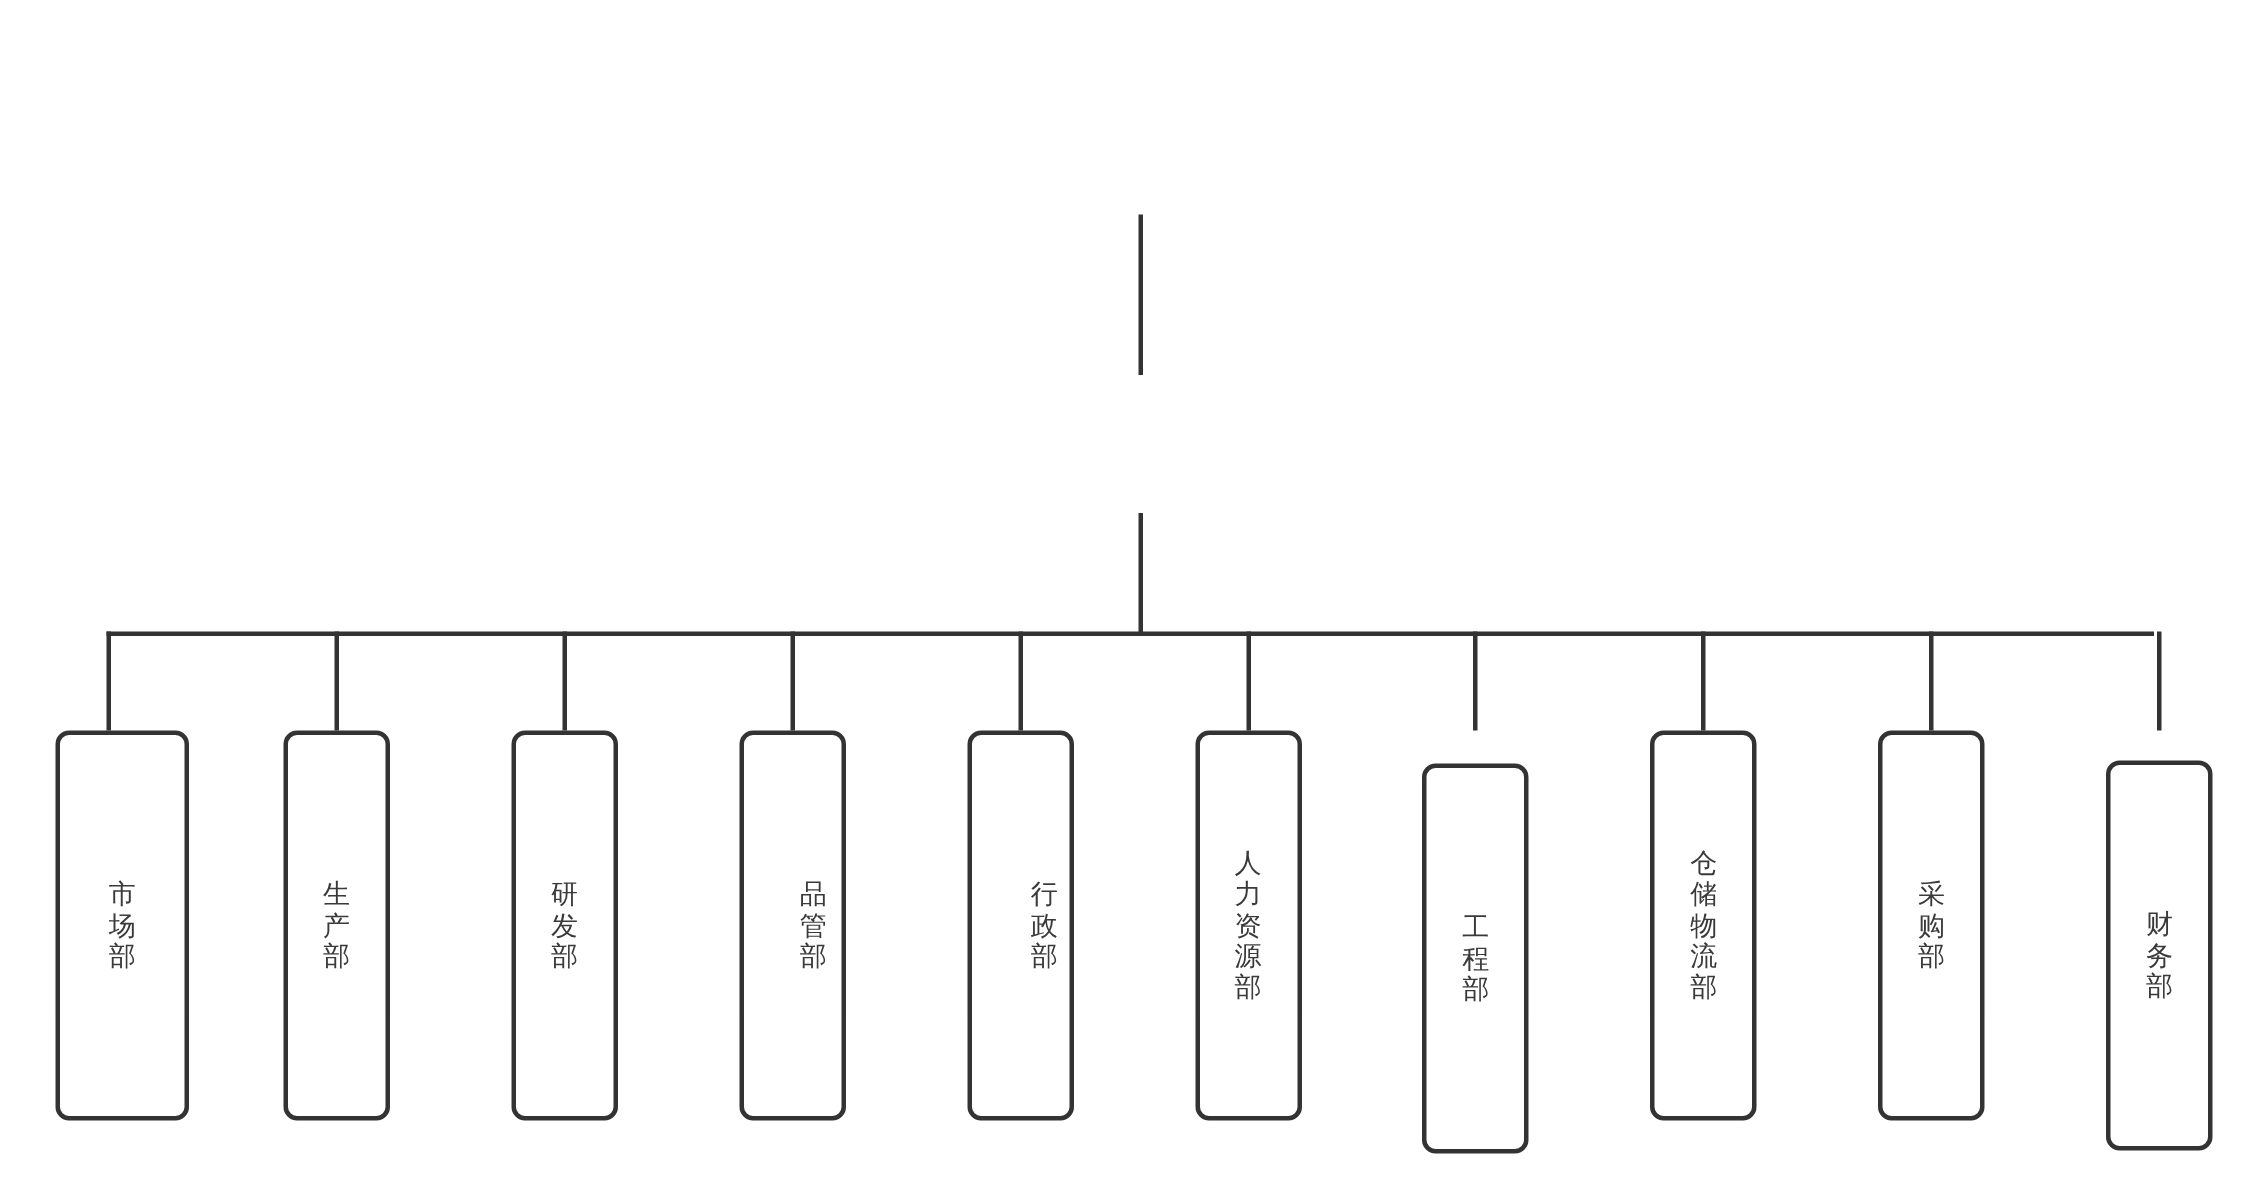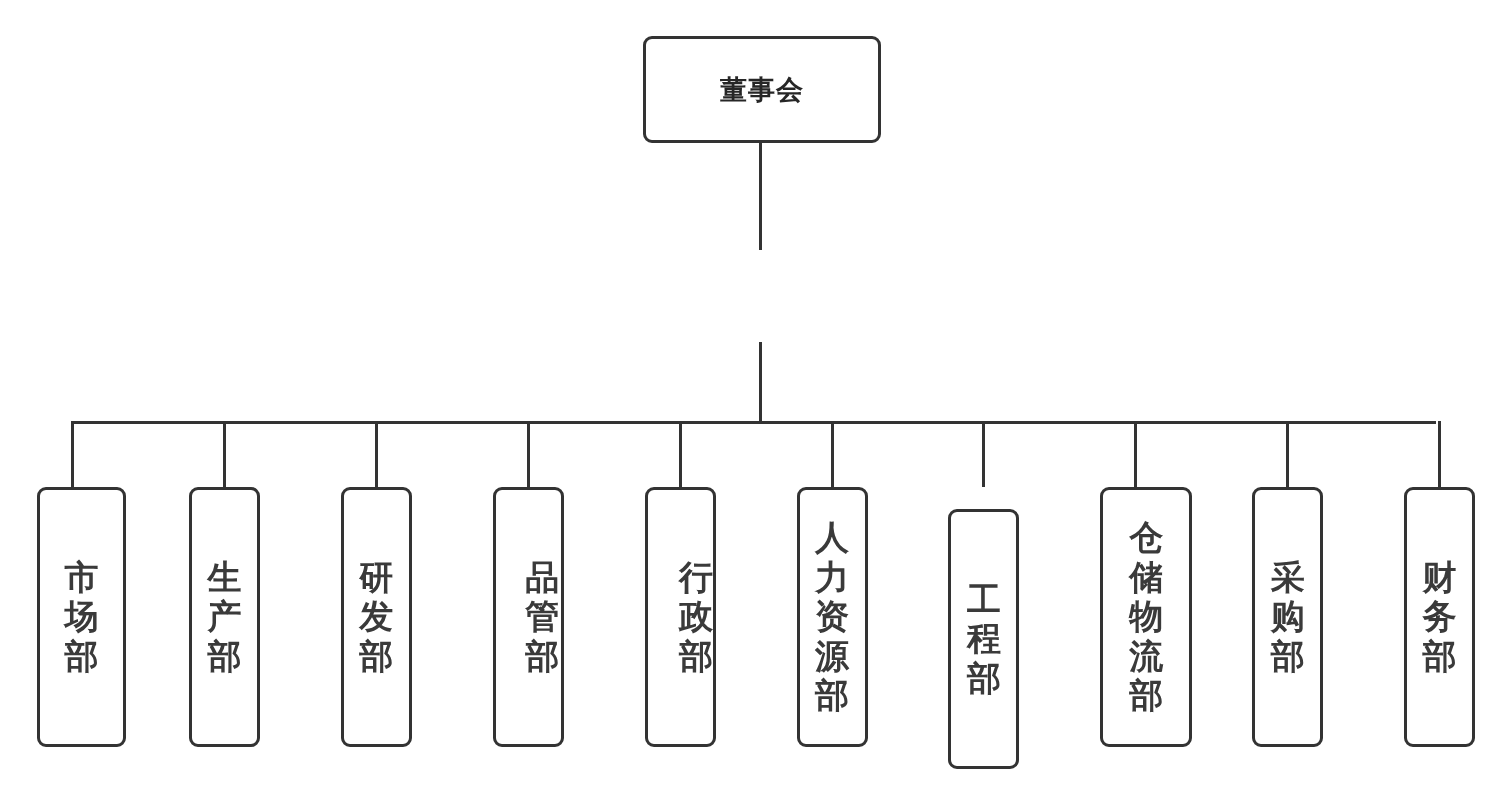--- a/index.html
+++ b/index.html
@@ -56,22 +56,22 @@
     white-space: nowrap;
   }
 
   .node-dept {
     top: 487px;
     width: 71px;
     height: 260px;
   }
 
   .node-dept .node-label {
-    font-size: 34px;
-    font-weight: bold;
+    font-size: 18px;
+    font-weight: normal;
     color: #3a3a3a;
     line-height: 1.16;
     text-align: right;
     
     width: 1em;
     word-break: break-all;
     white-space: normal;
   }
 
   
@@ -106,23 +106,20 @@
     top: 421px;
     width: 3px;
     height: 66px;
   }
 </style>
 </head>
 <body>
 
 <div id="org-chart">
 
-  <div class="node node-top">
-    <span class="node-label">董事会</span>
-  </div>
 
   <div class="connector stem-top"></div>
 
 
   <div class="connector stem-second"></div>
 
   <div class="connector bus"></div>
 
   <div id="dept-layer">
       <div class="connector drop" style="left: 71px;"></div>
@@ -147,26 +144,26 @@
       </div>
       <div class="connector drop" style="left: 830.5px;"></div>
       <div class="node node-dept" style="left: 796.5px; width: 71px;">
         <span class="node-label">人力资源部</span>
       </div>
       <div class="connector drop" style="left: 982.4px;"></div>
       <div class="node node-dept" style="left: 948.4px; width: 71px; margin-top: 22px;">
         <span class="node-label">工程部</span>
       </div>
       <div class="connector drop" style="left: 1134.3px;"></div>
-      <div class="node node-dept" style="left: 1100.3px; width: 92px;">
+      <div class="node node-dept" style="left: 1100.3px; width: 71px;">
         <span class="node-label">仓储物流部</span>
       </div>
       <div class="connector drop" style="left: 1286.2px;"></div>
       <div class="node node-dept" style="left: 1252.2px; width: 71px;">
         <span class="node-label">采购部</span>
       </div>
       <div class="connector drop" style="left: 1438.1px;"></div>
-      <div class="node node-dept" style="left: 1404.1px; width: 71px;">
+      <div class="node node-dept" style="left: 1404.1px; width: 71px; margin-top: 20px;">
         <span class="node-label">财务部</span>
       </div>
     </div>
 
 </div>
 
 </body></html>

